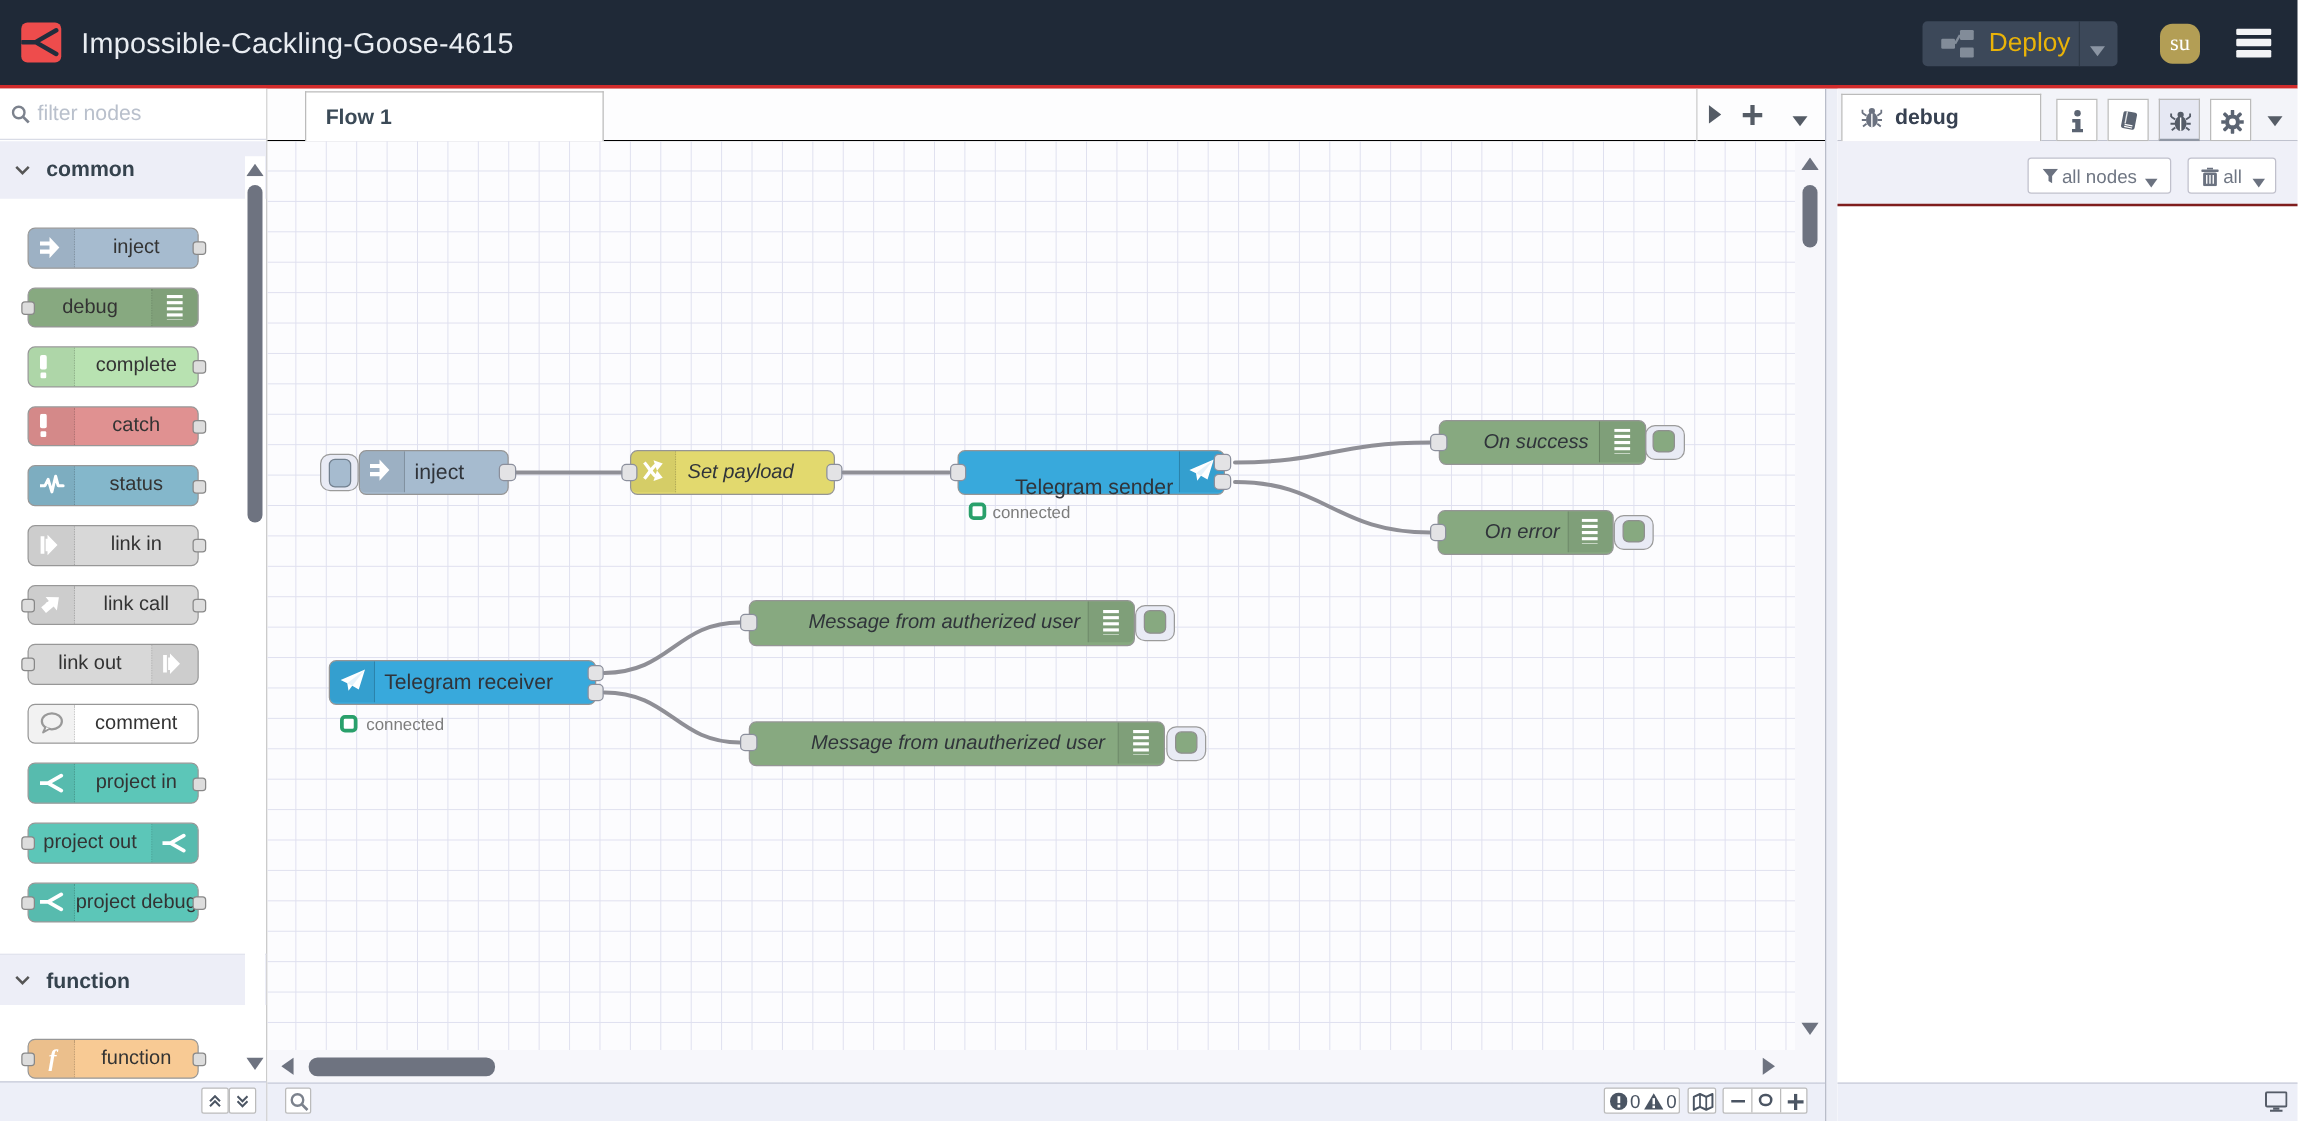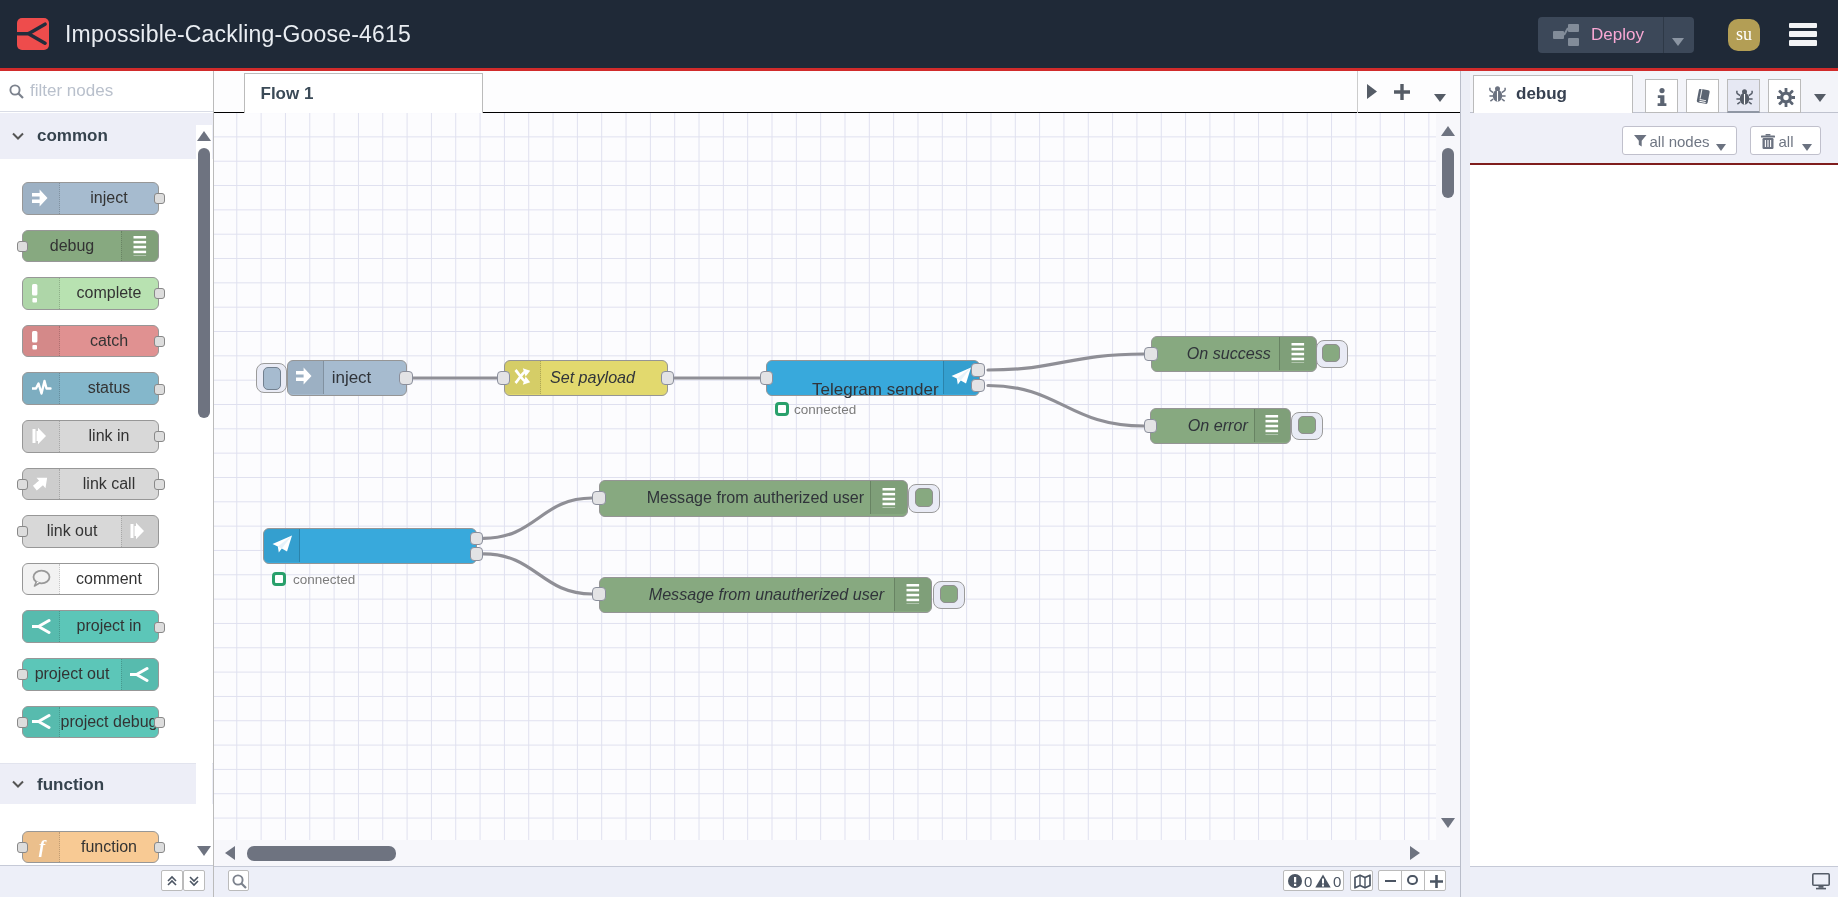--- a/index.html
+++ b/index.html
@@ -1,21 +1,21 @@
 <!DOCTYPE html>
 <html><head><meta charset="utf-8"><title>Node-RED</title>
 <style>
 *{margin:0;padding:0;box-sizing:border-box}
 html,body{width:1838px;height:897px;overflow:hidden;font-family:"Liberation Sans",sans-serif;background:#fff}
 .abs{position:absolute}
 .hdr{left:0;top:0;width:1838px;height:68px;background:#1f2937}
 .redline{left:0;top:68px;width:1838px;height:3px;background:#d12b2b}
 .title{left:65px;top:0;height:68px;line-height:68px;color:#e9edf2;font-size:23px;letter-spacing:0.2px}
 .deploy{left:1538px;top:17px;width:156px;height:36px;background:#3c4859;border-radius:4px}
-.deploy .txt{left:53px;top:0;line-height:36px;font-size:17px;color:#f9a8d4}
+.deploy .txt{left:53px;top:0;line-height:36px;font-size:21px;color:#eab308}
 .deploy .sep{left:125px;top:0px;width:1px;height:36px;background:#2e3947}
 .avatar{left:1728px;top:19px;width:32px;height:32px;border-radius:10px;background:#b39e55;color:#fff;text-align:center;font-family:"Liberation Serif",serif;font-size:18px;line-height:31px}
 .burger div{position:absolute;left:0;width:28px;height:5.4px;border-radius:1px;background:#f2f3f5}
 
 .palette{left:0;top:71px;width:214px;height:826px;background:#fff;border-right:1px solid #bbb}
 .psearch{left:0;top:0;width:213px;height:41px;background:#fff;border-bottom:1px solid #d9dce6}
 .psearch .ph{left:30px;top:0;line-height:40px;color:#b9c0cc;font-size:17px}
 .pcat{left:0;width:213px;height:46px;background:#edeef7;color:#36434e;font-weight:bold;font-size:17px;line-height:46px}
 .pcat span{position:absolute;left:37px}
 .pnode{position:absolute;left:22px;width:137px;height:32.5px;border:1px solid #979797;border-radius:6px}
@@ -330,31 +330,32 @@
           <rect x="3.5" y="19.6" width="12.6" height="2.5" fill="#fff"></rect>
         </svg>
         <div class="lab" style="left:-3px;font-style:italic;font-size:16.1px;">On error</div>
       </div>
 <div class="cn" style="left:48.89999999999998px;top:414.9px;width:214px;background:#38a9dc">
         <div class="cicon" style="left:0;width:36.6px;border-right:1.3px solid rgba(0,0,0,0.18);border-radius:4.5px 0 0 4.5px"></div>
         <svg class="abs" style="left:8px;top:6.5px" width="20" height="20" viewBox="0 0 20 20">
           <path d="M20,0.5 L0.5,9 L5.8,11.6 L6.8,17.5 L9.8,13.5 L15,16.5 Z" fill="#fff"></path>
           <path d="M5.8,11.6 L20,0.5 L9.8,13.5" fill="#cfe8f5" opacity="0.55"></path>
         </svg>
+        <div class="lab" style="left:5px;">Telegram receiver</div>
       </div>
 <div class="cn" style="left:384.9px;top:367.2px;width:309px;background:#87a980">
         <div class="cicon" style="right:0;width:36.6px;border-left:1.3px solid rgba(0,0,0,0.18);border-radius:0 4.5px 4.5px 0"></div>
         <svg class="abs" style="right:8px;top:6.5px" width="20" height="20" viewBox="0 0 20 20">
           <rect x="3.5" y="0.0" width="12.6" height="2.5" fill="#fff"></rect>
           <rect x="3.5" y="4.9" width="12.6" height="2.5" fill="#fff"></rect>
           <rect x="3.5" y="9.8" width="12.6" height="2.5" fill="#fff"></rect>
           <rect x="3.5" y="14.700000000000001" width="12.6" height="2.5" fill="#fff"></rect>
           <rect x="3.5" y="19.6" width="12.6" height="2.5" fill="#fff"></rect>
         </svg>
-        <div class="lab" style="left:2px;font-size:16.1px;">Message from autherized user</div>
+        <div class="lab" style="left:2px;font-style:italic;font-size:16.1px;">Message from autherized user</div>
       </div>
 <div class="cn" style="left:384.9px;top:463.70000000000005px;width:333px;background:#87a980">
         <div class="cicon" style="right:0;width:36.6px;border-left:1.3px solid rgba(0,0,0,0.18);border-radius:0 4.5px 4.5px 0"></div>
         <svg class="abs" style="right:8px;top:6.5px" width="20" height="20" viewBox="0 0 20 20">
           <rect x="3.5" y="0.0" width="12.6" height="2.5" fill="#fff"></rect>
           <rect x="3.5" y="4.9" width="12.6" height="2.5" fill="#fff"></rect>
           <rect x="3.5" y="9.8" width="12.6" height="2.5" fill="#fff"></rect>
           <rect x="3.5" y="14.700000000000001" width="12.6" height="2.5" fill="#fff"></rect>
           <rect x="3.5" y="19.6" width="12.6" height="2.5" fill="#fff"></rect>
         </svg>

